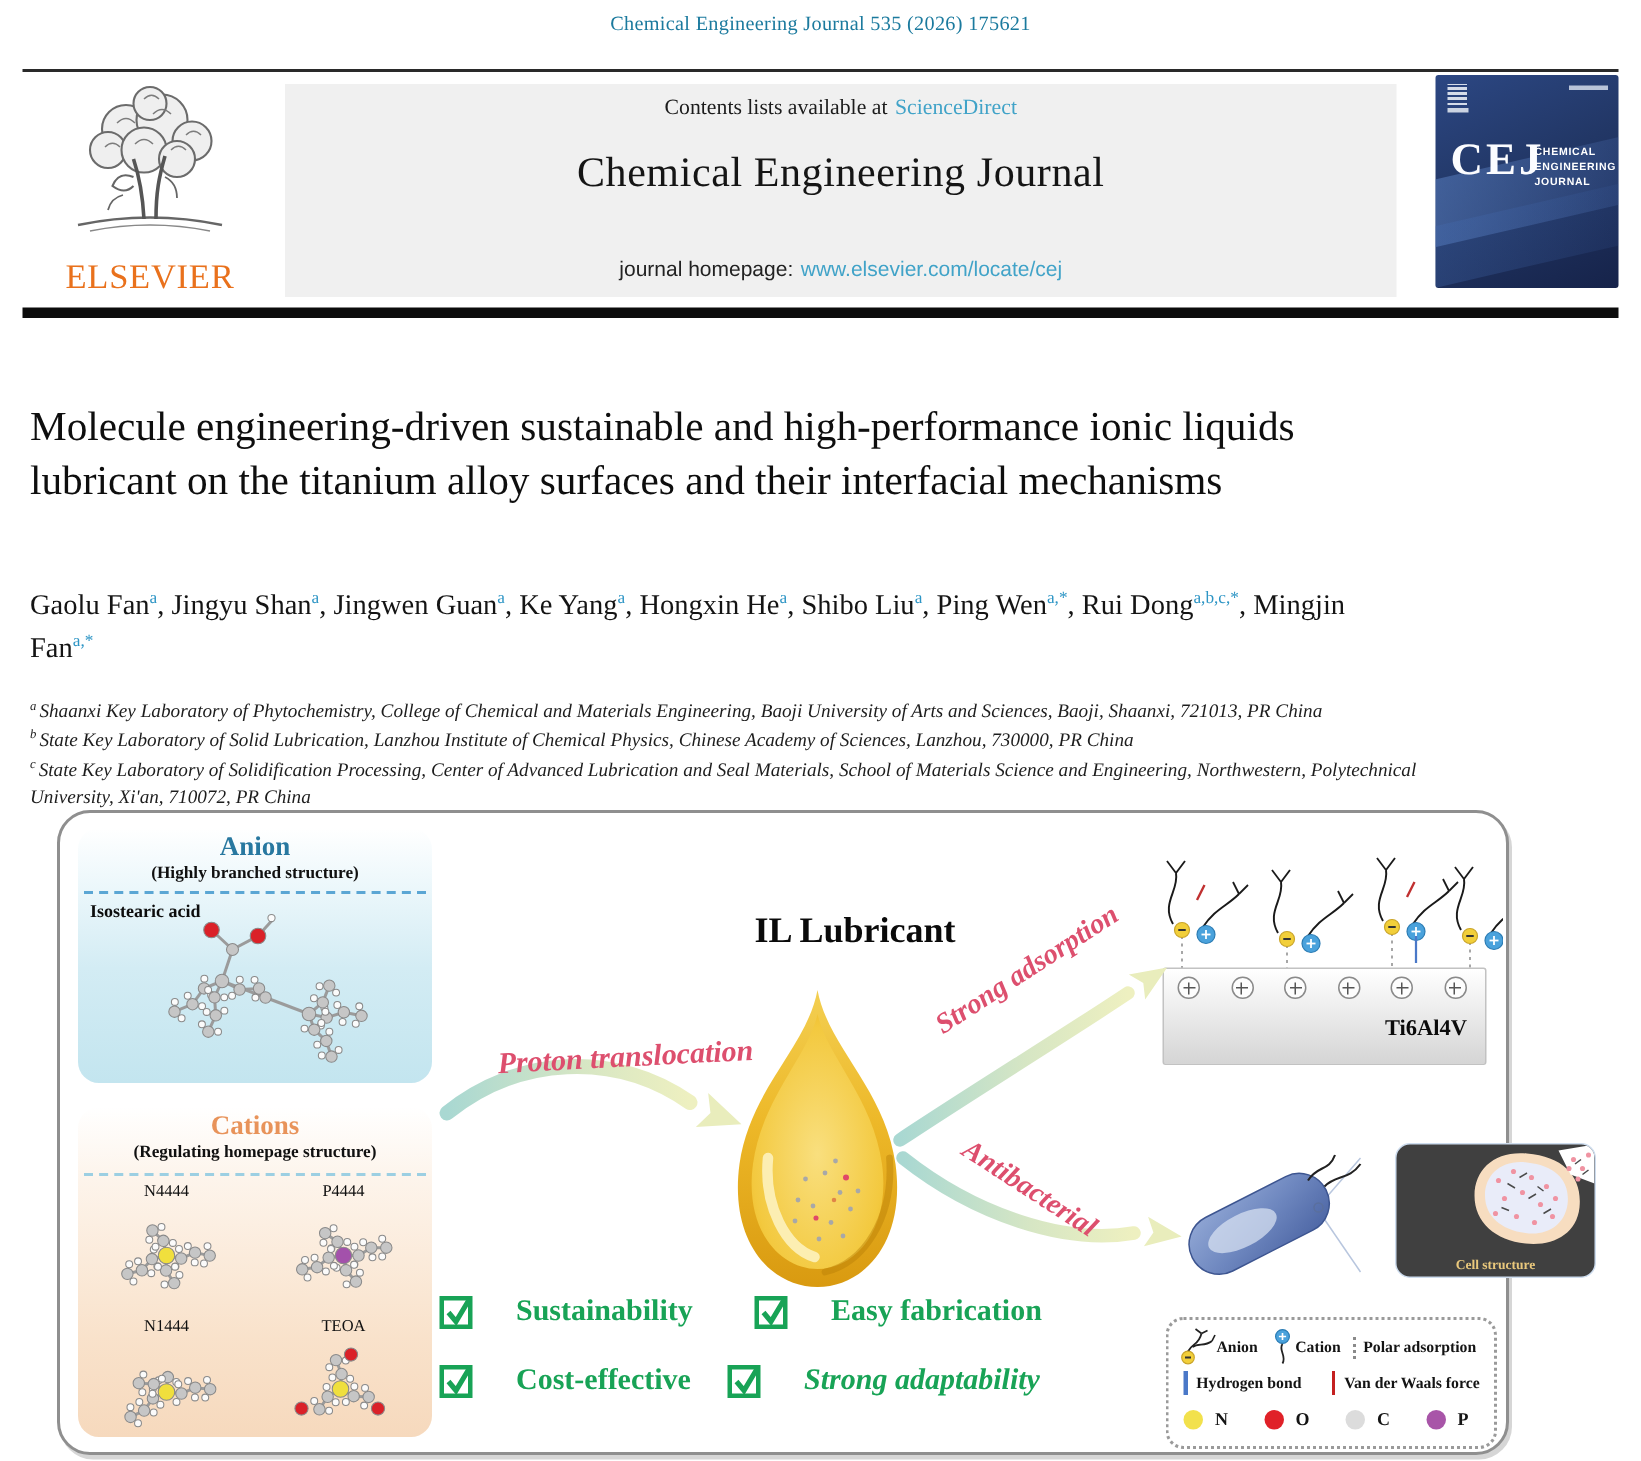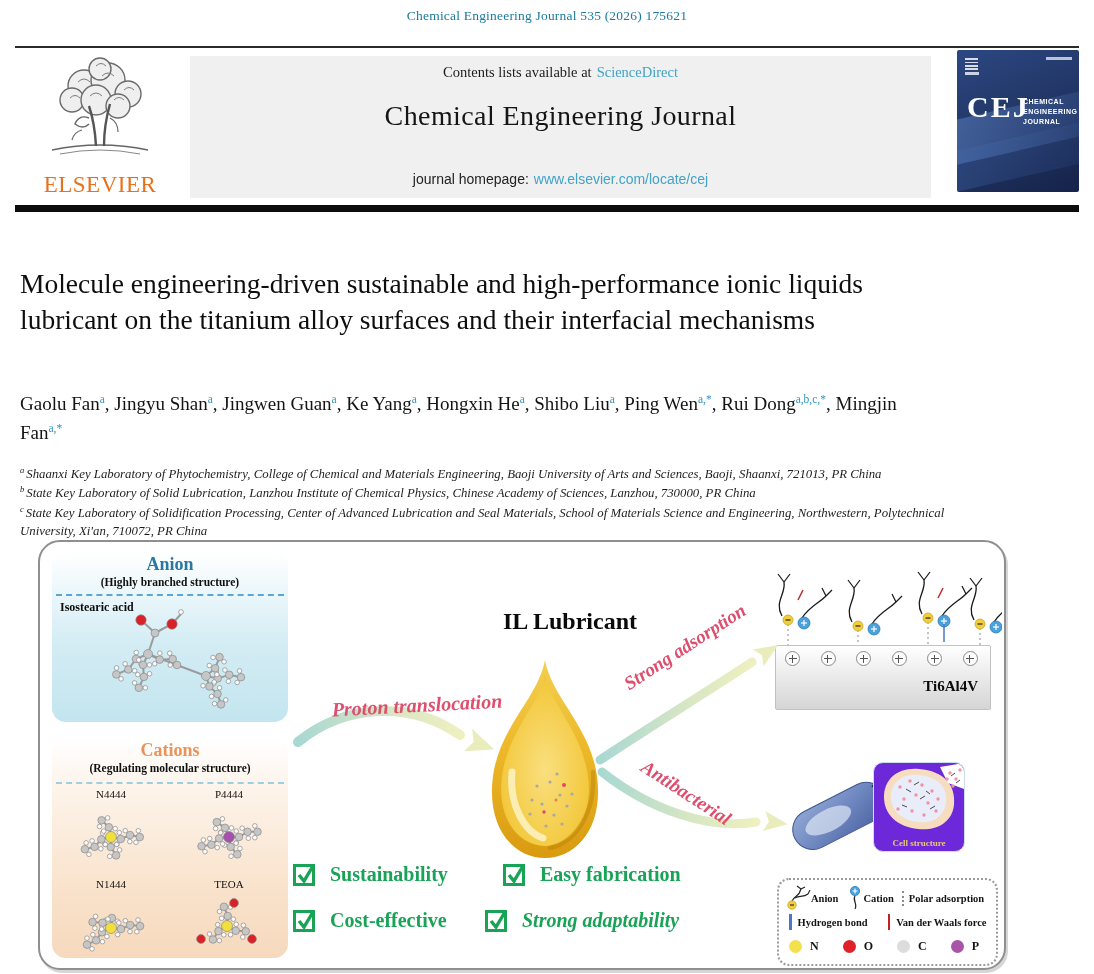--- a/index.html
+++ b/index.html
@@ -57,24 +57,24 @@
   .lbl-ads{left:560px;top:94px;width:170px;font-size:19px;transform:rotate(-33deg);}
   .lbl-anti{left:566px;top:240px;width:160px;font-size:19px;transform:rotate(33deg);}
 
   .slab{left:735px;top:103px;width:214px;height:63px;background:linear-gradient(180deg,#ffffff 0%,#ececec 45%,#d5d5d5 100%);border:1px solid #c2c2c2;border-radius:2px;}
   .plusrow{position:absolute;top:5px;left:9px;display:flex;gap:20.5px;}
   .pcirc{width:13px;height:13px;border:1px solid #8a8a8a;border-radius:50%;position:relative;background:#fdfdfd;}
   .pcirc::before{content:"";position:absolute;left:2.5px;right:2.5px;top:5.6px;height:1.3px;background:#555;}
   .pcirc::after{content:"";position:absolute;top:2.5px;bottom:2.5px;left:5.6px;width:1.3px;background:#555;}
   .ti-label{position:absolute;right:12px;top:32px;font-weight:700;font-size:15px;color:#0b0b0b;}
 
-  .inset{left:833px;top:220px;width:90px;height:88px;background:#6d28d9;border:1.5px solid #cddcee;border-radius:10px;overflow:hidden;}
+  .inset{left:890px;top:220px;width:90px;height:88px;background:#404040;border:1.5px solid #cddcee;border-radius:10px;overflow:hidden;padding-left:42px;}
   .cell-label{position:absolute;bottom:3px;left:0;width:100%;text-align:center;font-weight:700;font-size:9px;color:#e9c87c;}
 
-  .chk-item{display:flex;align-items:center;gap:13px;}
+  .chk-item{display:flex;align-items:center;gap:27px;}
   .chk-label{font-weight:700;font-size:20px;color:#18a356;white-space:nowrap;}
 
   .legend{left:737px;top:336px;width:217px;height:84px;border:2px dotted #9a9a9a;border-radius:12px;background:#fff;}
   .lrow{position:absolute;display:flex;align-items:center;}
   .ltext{font-weight:700;font-size:10.5px;color:#141414;white-space:nowrap;}
   .dotline{height:15px;border-left:2px dotted #8a8a8a;margin:0 5px 0 8px;}
   .bar{width:2.5px;height:16px;display:inline-block;margin-right:6px;}
   .bar-h{background:#4a78c8;}
   .bar-v{background:#c42020;}
   .adot{width:13px;height:13px;border-radius:50%;display:inline-block;margin-right:8px;}
@@ -236,21 +236,21 @@
           <circle cx="117" cy="63" r="3.8" fill="#c6c6c6" stroke="#8a8a8a" stroke-width="0.7"></circle>
           <circle cx="95" cy="31" r="4" fill="#c6c6c6" stroke="#8a8a8a" stroke-width="0.7"></circle>
           <circle cx="81" cy="18" r="5.2" fill="#da2128" stroke="#8a8a8a" stroke-width="0.7"></circle>
           <circle cx="112" cy="22" r="5.2" fill="#da2128" stroke="#8a8a8a" stroke-width="0.7"></circle>
           <circle cx="121" cy="10" r="2.4" fill="#fbfbfb" stroke="#8a8a8a" stroke-width="0.7"></circle>
         </svg>
     </div>
 
     <div class="abs card cations-card">
       <div class="abs card-title">Cations</div>
-      <div class="abs card-sub">(Regulating molecular structure)</div>
+      <div class="abs card-sub">(Regulating homepage structure)</div>
       <div class="abs dash-c" style="top:44px;"></div>
       <div class="abs mol-label" style="left:0;top:50px;width:118px;">N4444</div>
       <div class="abs mol-label" style="left:118px;top:50px;width:118px;">P4444</div>
       <svg id="mol-n4444" class="abs" style="left:2px;top:62px;" width="114" height="76" viewBox="0 0 114 76">
           <line x1="57" y1="37" x2="66.80066577841242" y2="38.98669330795061" stroke="#9b9b9b" stroke-width="2"></line>
           <line x1="66.80066577841242" y1="38.98669330795061" x2="76.01127571844127" y2="35.09250988486411" stroke="#9b9b9b" stroke-width="2"></line>
           <line x1="76.01127571844127" y1="35.09250988486411" x2="85.81194149685368" y2="37.07920319281472" stroke="#9b9b9b" stroke-width="2"></line>
           <line x1="57" y1="37" x2="56.70800477698711" y2="46.99573603041505" stroke="#9b9b9b" stroke-width="2"></line>
           <line x1="56.70800477698711" y1="46.99573603041505" x2="62.11102783566851" y2="55.410445878494016" stroke="#9b9b9b" stroke-width="2"></line>
           <line x1="57" y1="37" x2="47.29041834850409" y2="39.392493292139825" stroke="#9b9b9b" stroke-width="2"></line>

